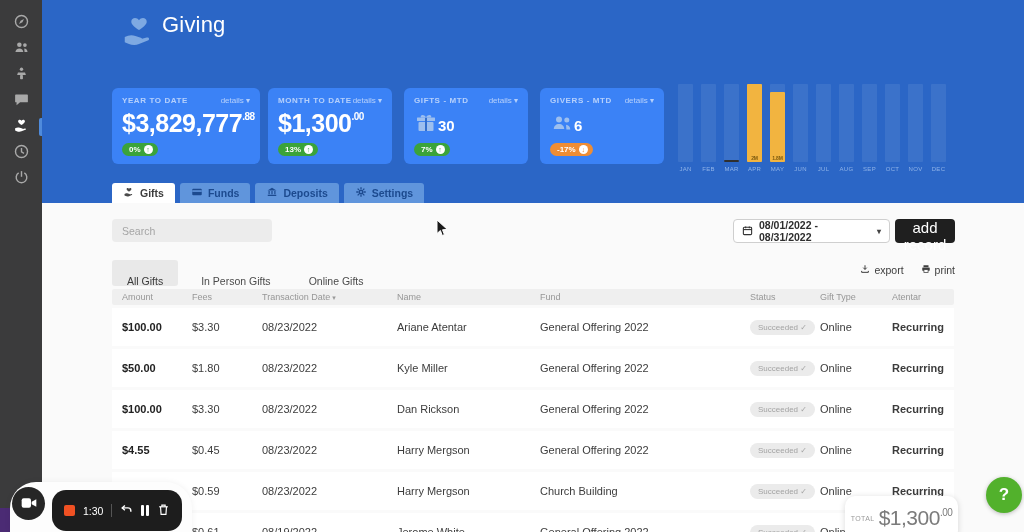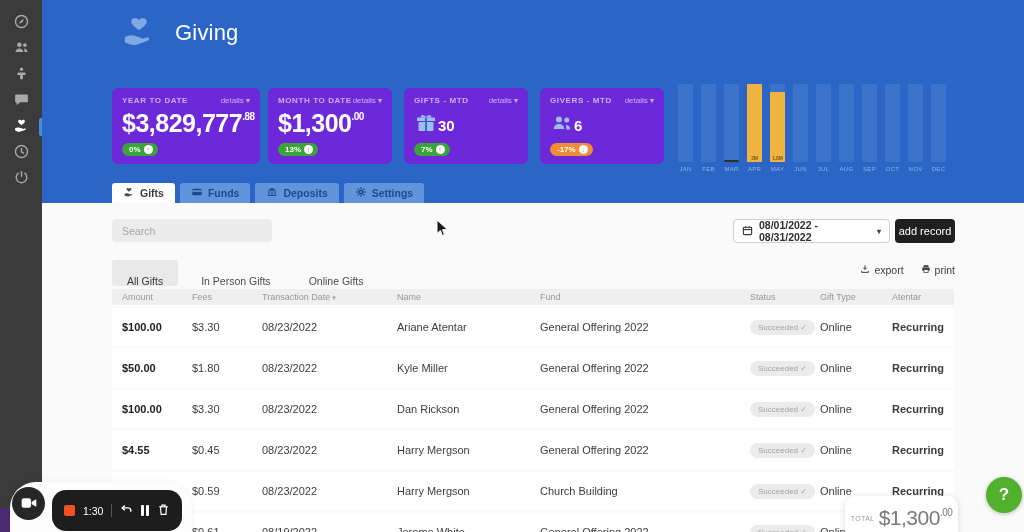--- a/index.html
+++ b/index.html
@@ -11,26 +11,26 @@
   .sidebar { position:absolute; left:0; top:0; width:42px; height:532px; background:#3b3b3c; z-index:1; padding-top:10px; }
   .sb-item { position:relative; width:42px; height:26px; display:flex; align-items:center; justify-content:center; color:#a9a9a9; cursor:pointer; }
   .sb-item.active { color:#ffffff; }
   .sb-item.active::after { content:""; position:absolute; right:0; top:4px; width:3px; height:18px; background:#4f8bdc; border-radius:2px 0 0 2px; }
   .sb-item svg { width:17px; height:17px; }
 
   
   .main { position:absolute; left:42px; top:0; width:982px; height:532px; }
   .hero { position:absolute; left:0; top:0; width:982px; height:203px; background:#2b66c6; }
 
-  .hero-brand { position:absolute; left:74px; top:12px; display:flex; align-items:center; gap:13px; }
+  .hero-brand { position:absolute; left:74px; top:12px; display:flex; align-items:flex-start; }
   .hero-brand svg { width:46px; height:38px; color:#7ea9e2; }
   .hero-title { color:#fff; font-size:22px; font-weight:400; letter-spacing:.2px; }
 
   
-  .card { position:absolute; top:88px; height:76px; background:#6d28d9; border-radius:6px; padding:8px 10px; color:#fff; }
+  .card { position:absolute; top:88px; height:76px; background:#3b82f6; border-radius:6px; padding:8px 10px; color:#fff; }
   .card-1 { left:70px;  width:148px; }
   .card-2 { left:226px; width:124px; }
   .card-3 { left:362px; width:124px; }
   .card-4 { left:498px; width:124px; }
   .card-top { display:flex; justify-content:space-between; align-items:center; }
   .card-label { font-size:8px; letter-spacing:.6px; color:rgba(255,255,255,.62); font-weight:700; }
   .card-details { font-size:8px; color:rgba(255,255,255,.62); cursor:pointer; }
   .card-value { margin-top:4px; font-size:25px; font-weight:700; letter-spacing:-.5px; white-space:nowrap; }
   .card-cents { font-size:10px; font-weight:700; vertical-align:top; position:relative; top:2px; }
   .card-countrow { margin-top:6px; display:flex; align-items:center; gap:0; }
@@ -54,21 +54,21 @@
   .tab.active { background:#ffffff; color:#3c3c3c; }
   .tab.active svg { color:#4a4a4a; }
 
   
   .content { position:absolute; left:0; top:203px; width:982px; height:329px; background:#fafafa; overflow:hidden; }
   .search { position:absolute; left:70px; top:16px; width:160px; height:23px; background:#ececec; border:none; border-radius:4px; padding:0 10px; font-size:10.5px; color:#555; font-family:"Liberation Sans",sans-serif; }
   .search::placeholder { color:#a5a5a5; }
   .datepick { position:absolute; left:691px; top:16px; width:157px; height:24px; background:#fff; border:1px solid #cfcfcf; border-radius:4px; display:flex; align-items:center; gap:6px; padding:0 8px; font-size:10.5px; color:#2e2e2e; font-weight:700; cursor:pointer; }
   .datepick svg { width:11px; height:11px; color:#333; }
   .datepick .caret { margin-left:auto; font-size:8px; color:#444; }
-  .addrec { position:absolute; left:853px; top:16px; width:60px; height:24px; background:#1f1f1f; color:#fff; border:none; border-radius:4px; font-size:11px; font-family:"Liberation Sans",sans-serif; cursor:pointer; }
+  .addrec { position:absolute; left:853px; top:16px; width:60px; height:24px; background:#1f1f1f; color:#fff; border:none; border-radius:4px; font-size:15px; font-family:"Liberation Sans",sans-serif; cursor:pointer; }
 
   .subtabs { position:absolute; left:70px; top:57px; display:flex; gap:8px; }
   .subtab { height:26px; line-height:26px; padding:8px 15px; font-size:10.5px; color:#4b4b4b; border-radius:3px; cursor:pointer; }
   .subtab.active { background:#e9e9e9; color:#3a3a3a; }
   .exports { position:absolute; right:69px; top:61px; display:flex; gap:17px; font-size:10.5px; color:#3d3d3d; }
   .exp-btn { display:flex; align-items:center; gap:4px; cursor:pointer; }
   .exp-btn svg { width:10px; height:10px; }
 
   
   .table { position:absolute; left:70px; top:86px; width:842px; }

